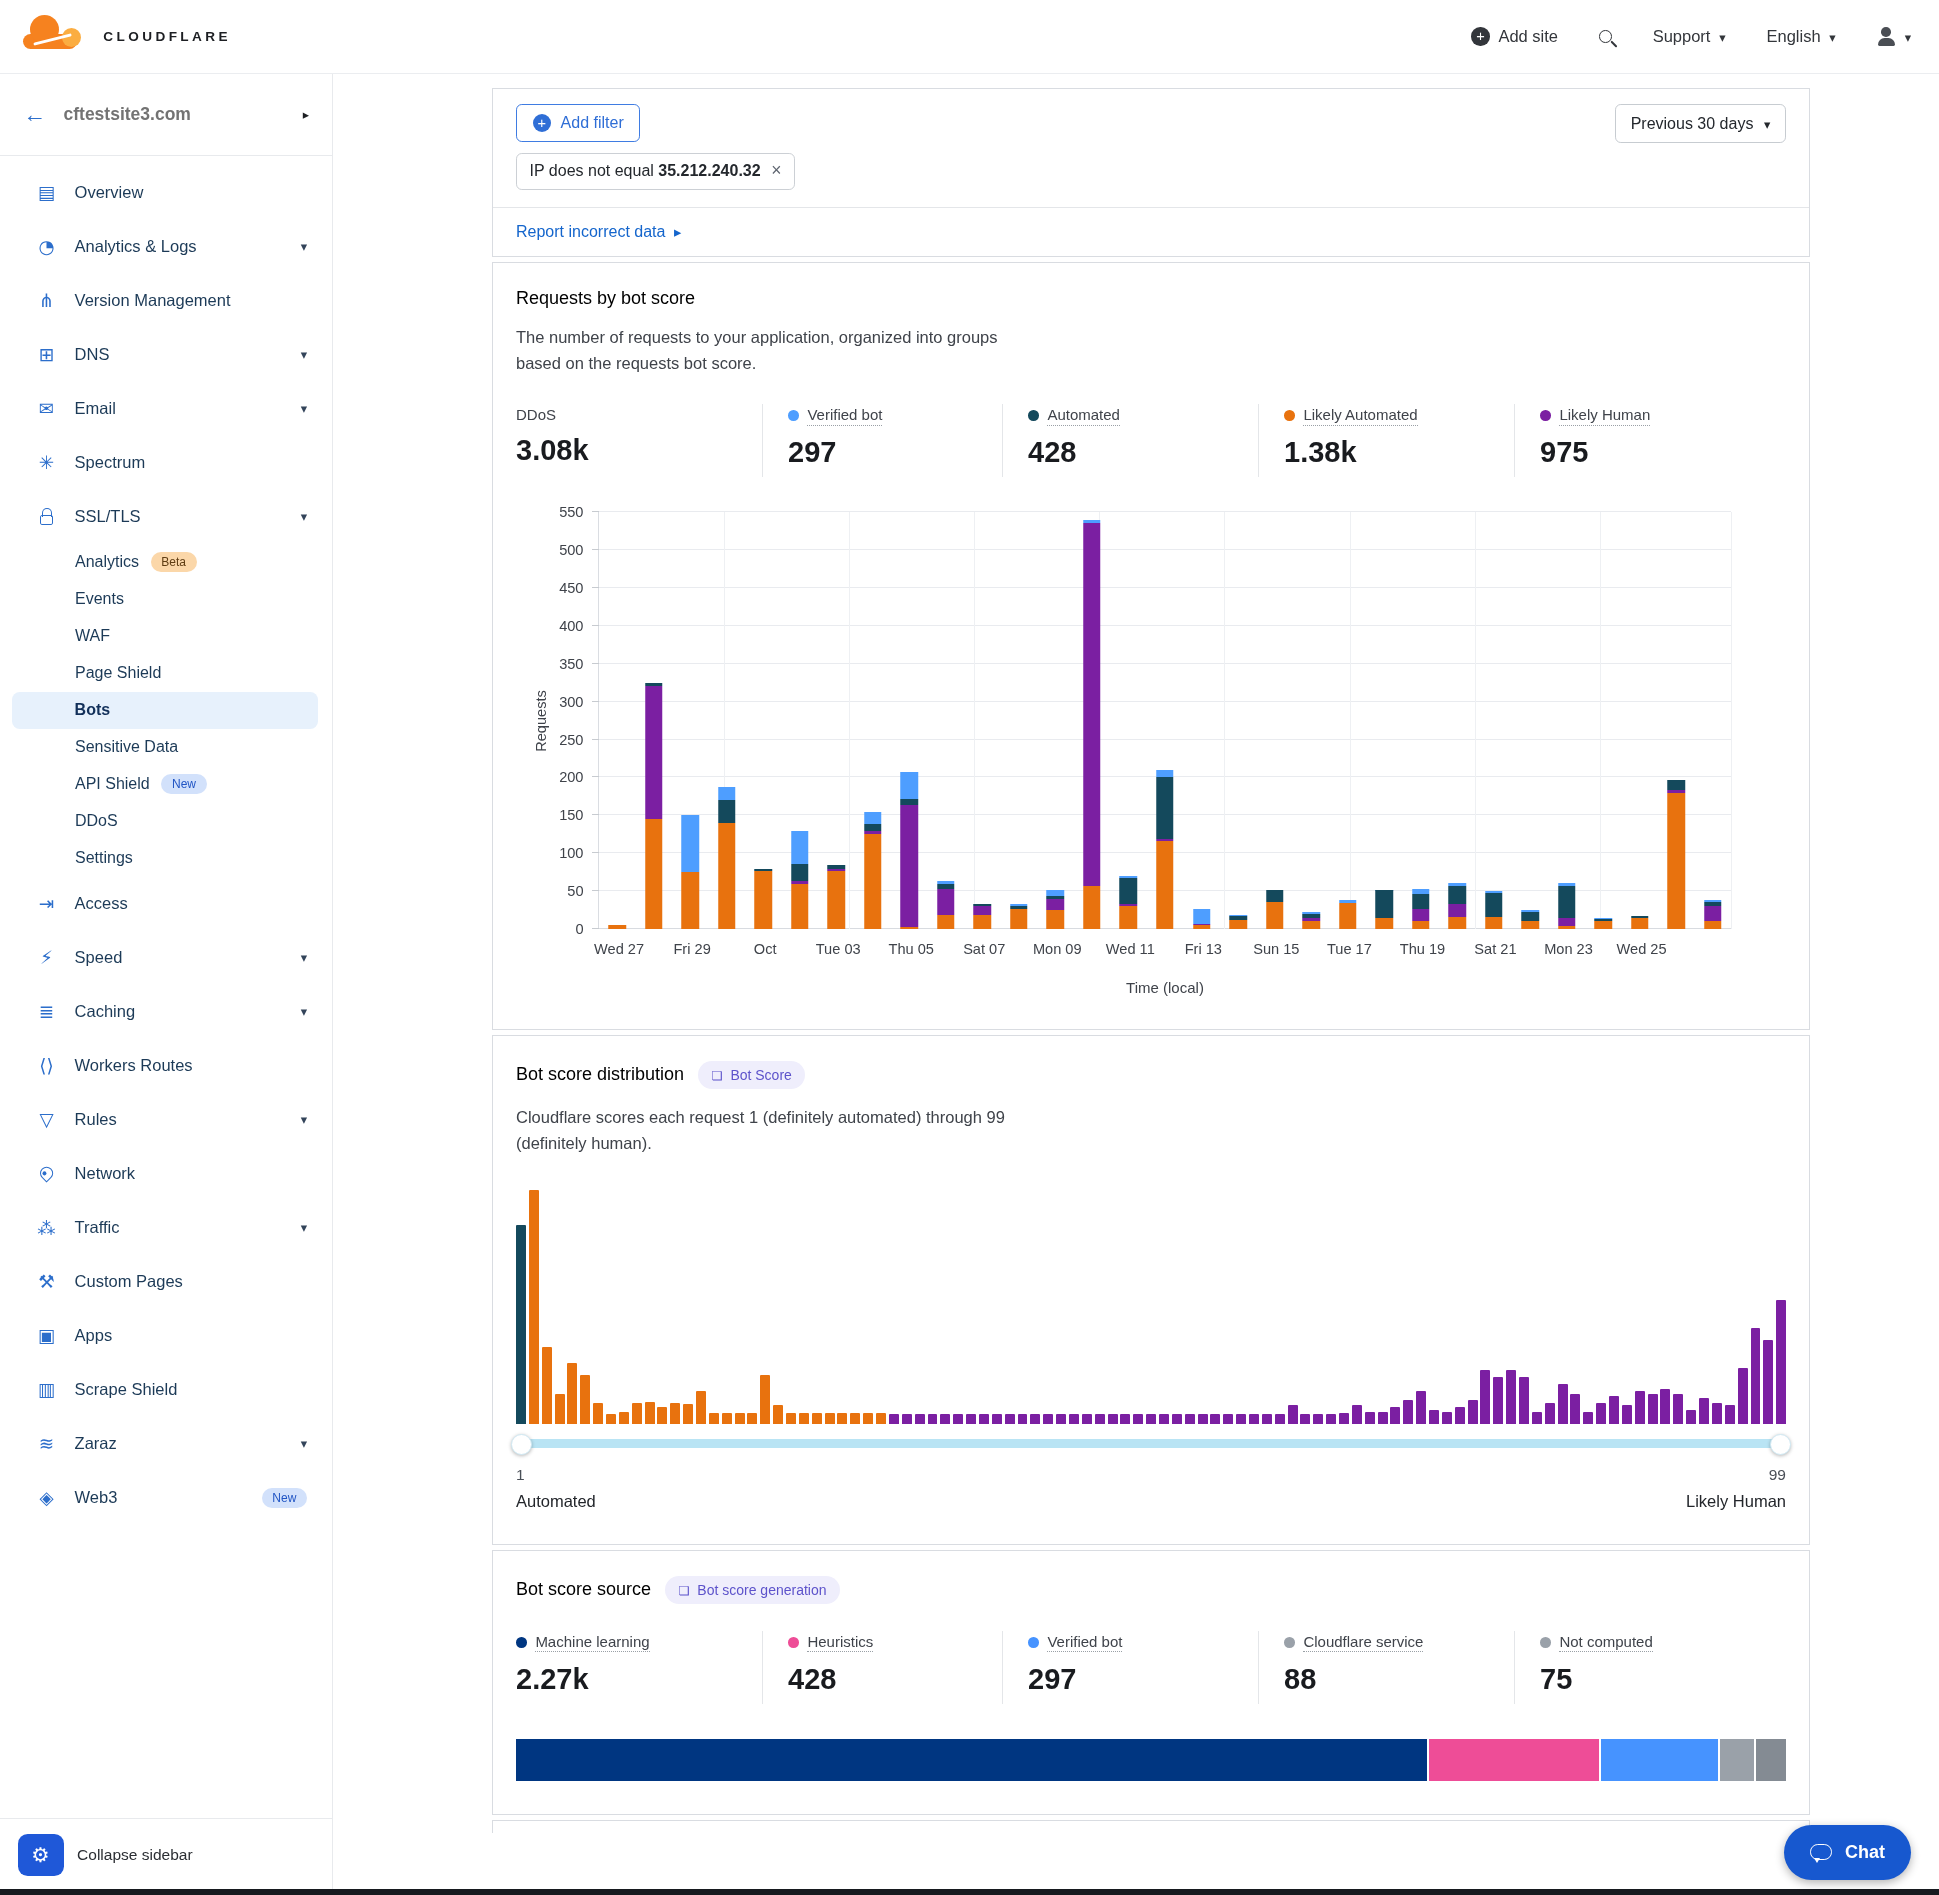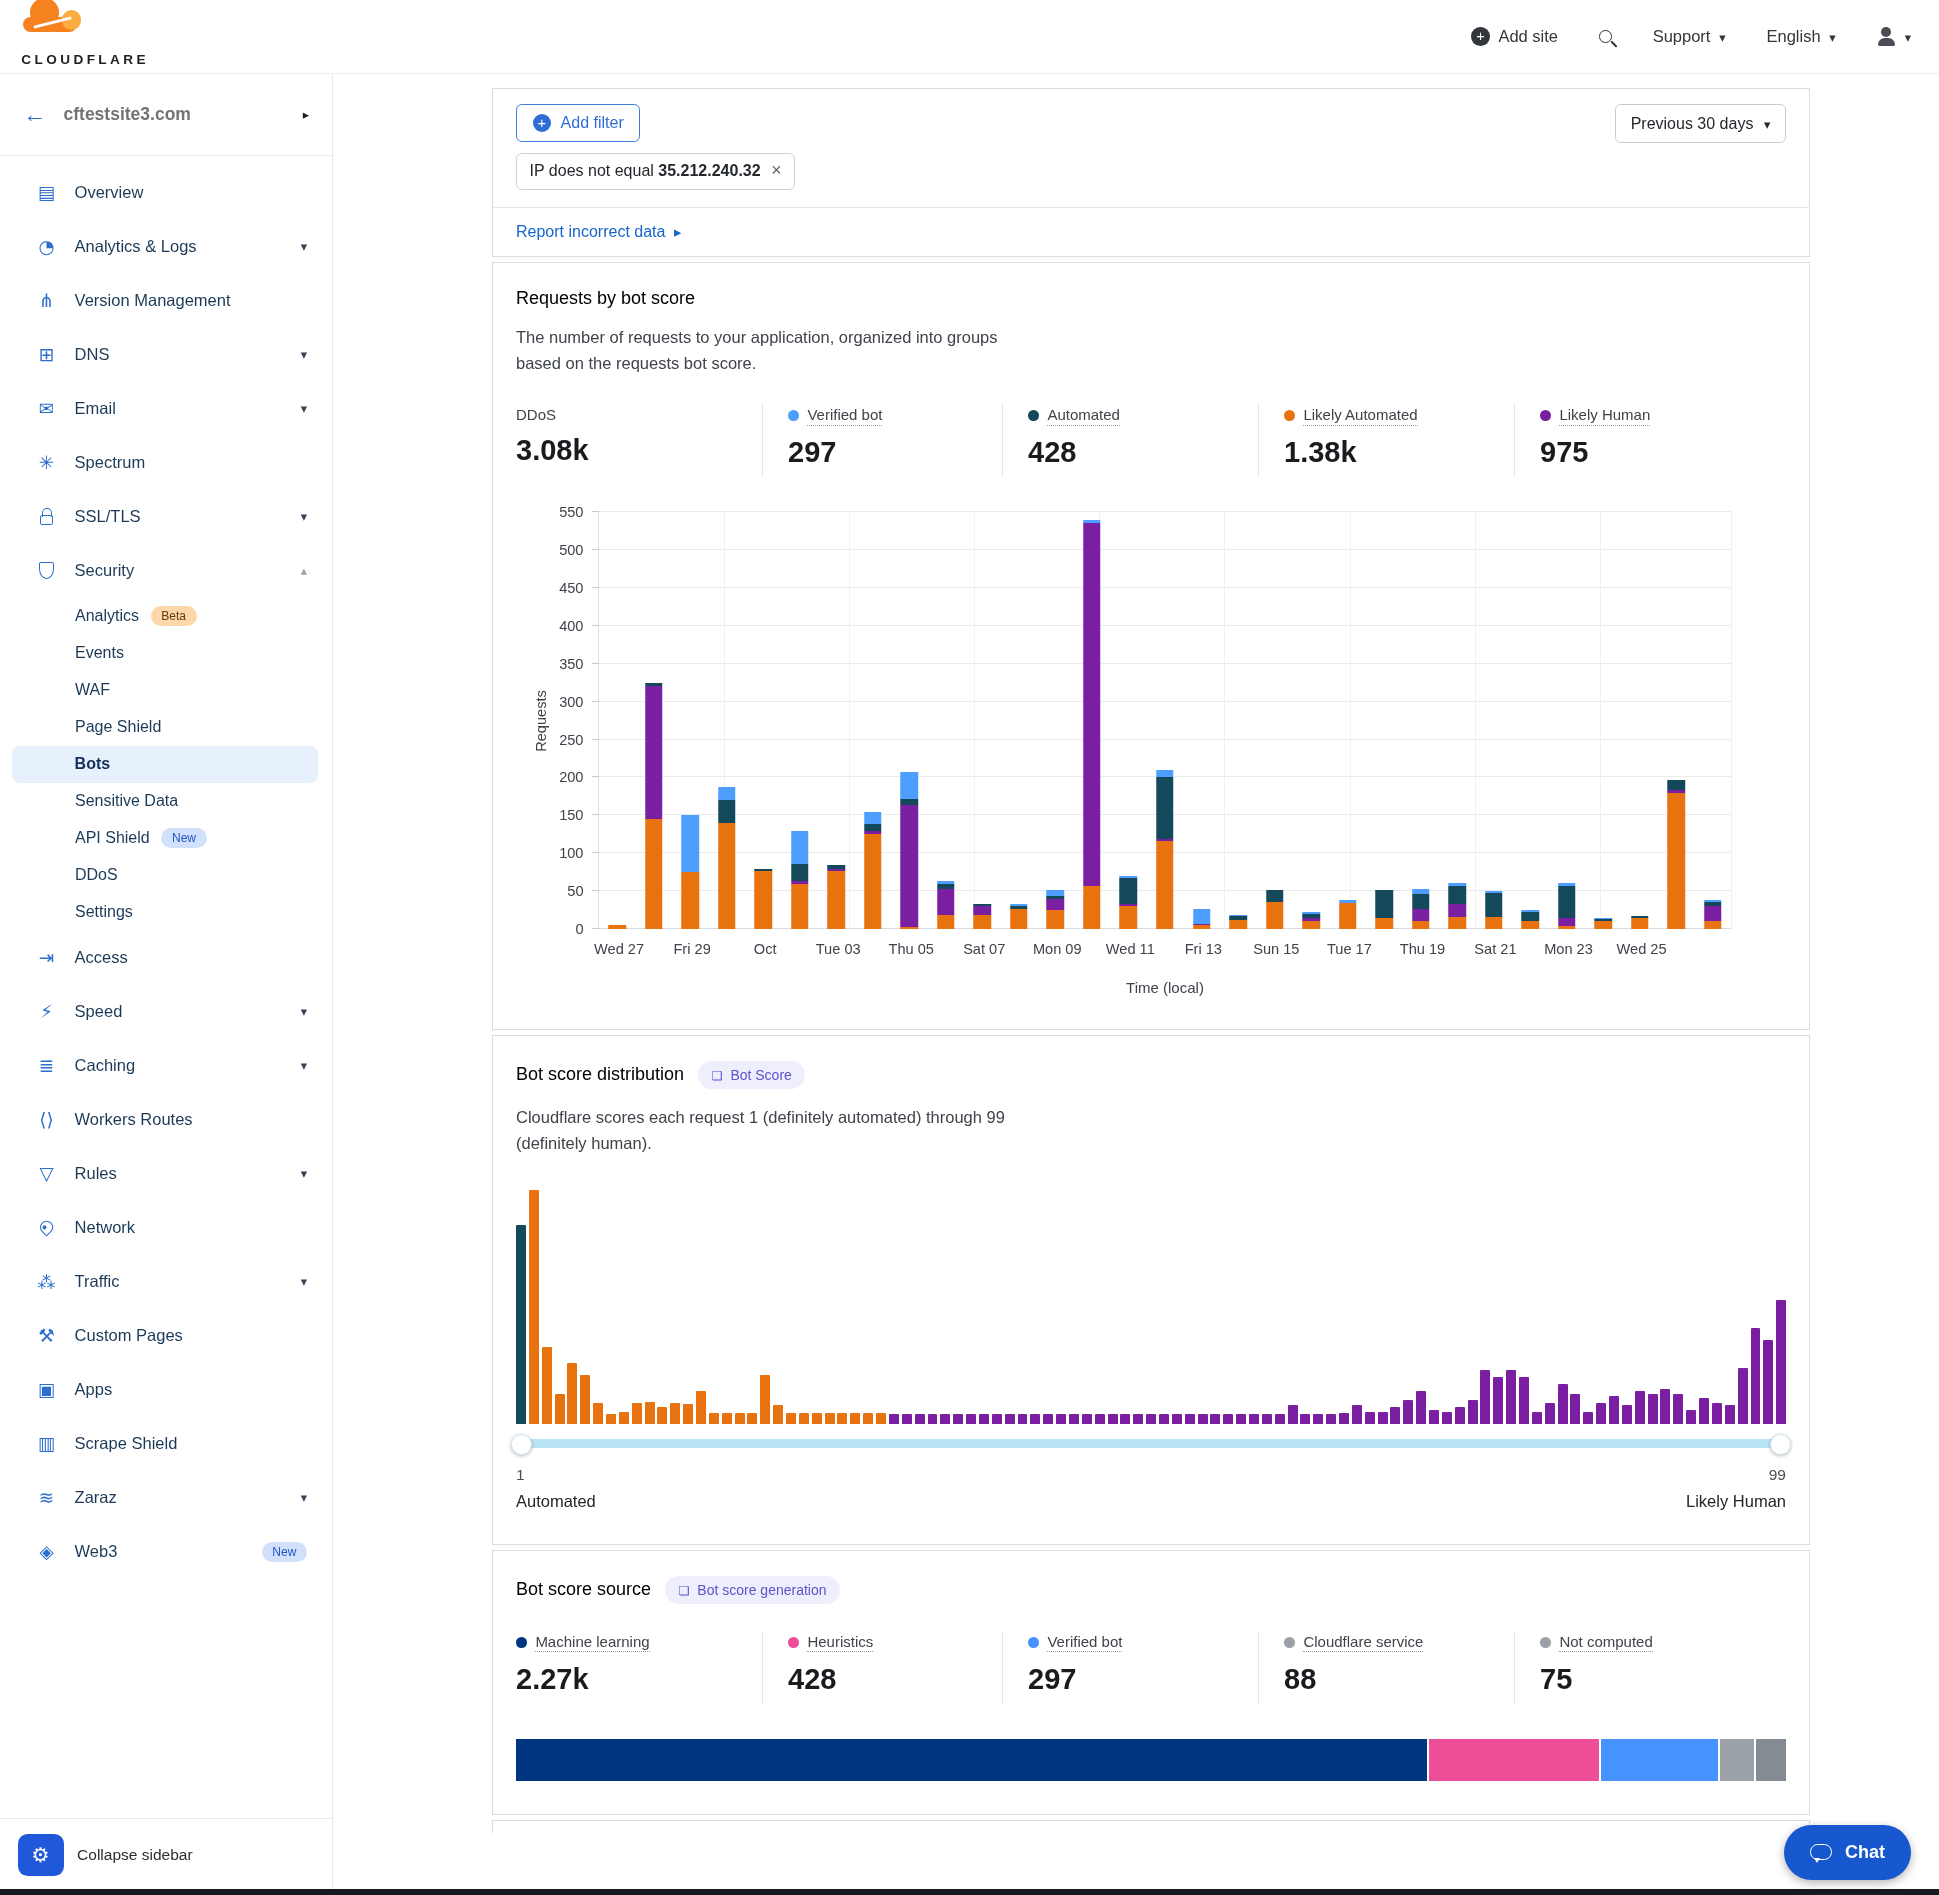--- a/index.html
+++ b/index.html
@@ -1,21 +1,21 @@
 <!DOCTYPE html>
 <html><head>
 <meta charset="utf-8">
 <style>
   *{box-sizing:border-box;margin:0;padding:0}
   html,body{width:1940px;height:1895px}
   body{font-family:"Liberation Sans","DejaVu Sans",sans-serif;background:#fff;color:#1d1f23;position:relative;overflow:hidden}
 
   
   .header{height:74px;display:flex;justify-content:space-between;align-items:center;padding:0 29px 0 21.3px;border-bottom:1px solid #ebedf0;background:#fff}
-  .logo{display:flex;flex-direction:column;align-items:flex-start;gap:20px;cursor:pointer}
+  .logo{display:flex;flex-direction:row;align-items:center;gap:20px;cursor:pointer}
   .cloud{position:relative;width:62px;height:25px}
   .cloud i{position:absolute;display:block}
   .cloud .c-base{bottom:0;left:1.9px;width:54px;height:14.6px;background:#f6821f;border-radius:7.8px}
   .cloud .c-hump{bottom:4.9px;left:8.7px;width:29px;height:29px;background:#f6821f;border-radius:50%}
   .cloud .c-hump2{bottom:1.9px;right:1.9px;width:19.4px;height:19.4px;background:#fbad41;border-radius:50%}
   .cloud .c-streak{bottom:7.8px;left:11.6px;width:39px;height:2.9px;background:#fff;transform:rotate(-14deg);border-radius:1.9px}
   .logo-text{font-size:13.6px;font-weight:bold;letter-spacing:3.4px;color:#1d1f23}
   .hdr-right{display:flex;align-items:center;gap:41px;font-size:16.5px;color:#33363b}
   .hdr-item{display:flex;align-items:center;gap:8.7px;cursor:pointer}
   .ico-plusdark{width:18.4px;height:18.4px;border-radius:50%;background:#33363b;color:#fff;display:inline-flex;align-items:center;justify-content:center}
@@ -195,27 +195,20 @@
         <div class="side-item">
           <span class="s-ico">✳</span>
           <span class="s-label">Spectrum</span>
         </div>
         <div class="side-item">
           <span class="s-ico">
             <span class="ico-lock"></span>
           </span>
           <span class="s-label">SSL/TLS</span>
           <span class="s-chev caret-down"></span>
-        </div>
-        <div class="side-item">
-          <span class="s-ico">
-            <span class="ico-shield"></span>
-          </span>
-          <span class="s-label">Security</span>
-          <span class="s-chev caret-up"></span>
         </div>
         <div class="sub-item">
           <span>Analytics</span>
           <span class="badge-beta">Beta</span>
         </div>
         <div class="sub-item">
           <span>Events</span>
         </div>
         <div class="sub-item">
           <span>WAF</span>

